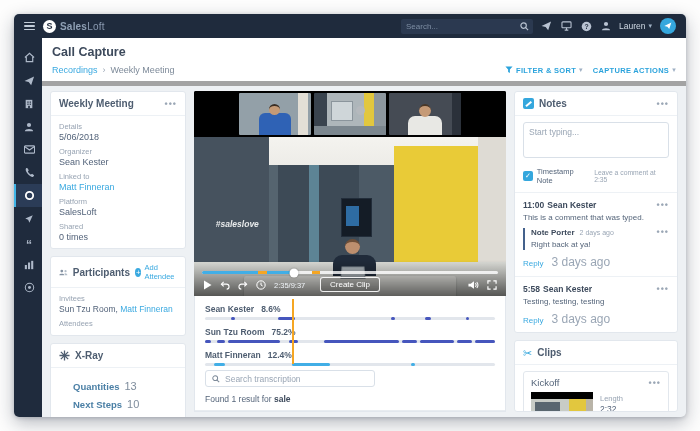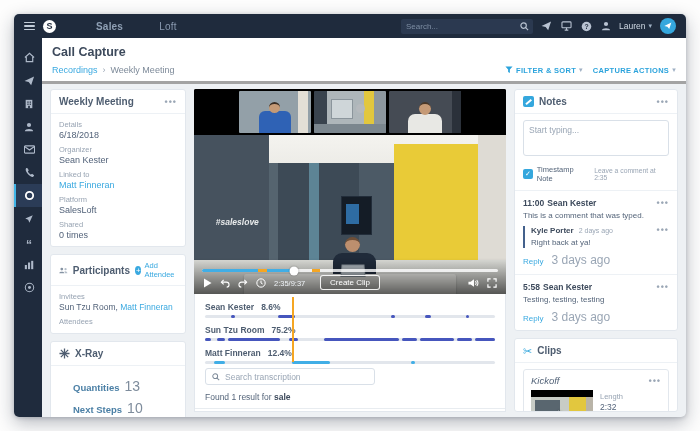--- a/index.html
+++ b/index.html
@@ -6,40 +6,40 @@
   html,body { width:700px; height:431px; background:#fdfdfd; font-family:"Liberation Sans","DejaVu Sans",sans-serif; overflow:hidden; }
   .window { position:absolute; left:14px; top:14px; width:672px; height:403px; background:#eef1f4; border-radius:5px; overflow:hidden; box-shadow:0 6px 18px rgba(20,30,50,.30), 0 1px 4px rgba(20,30,50,.2); }
 
   
   .navbar { height:24px; background:#1f2b3d; display:flex; align-items:center; padding:0 10px; gap:8px; }
   .burger { display:flex; flex-direction:column; gap:2px; width:11px; cursor:pointer; }
   .burger b { height:1.6px; background:#c3cdd9; border-radius:1px; }
   .brand { display:flex; align-items:center; gap:4px; }
   .logo { width:13px; height:13px; border-radius:50%; background:#fff; color:#1f2b3d; font-size:9px; font-weight:bold; text-align:center; line-height:13px; }
   .brand-txt { font-size:10px; color:#fff; font-weight:bold; letter-spacing:.2px; }
-  .brand-txt span { color:#8fa0b5;margin-left:36px; }
+  .brand-txt span { color:#8fa0b5; }
   .brand-txt .lt { color:#8a9ab0; font-weight:normal; }
   .nav-spacer { flex:1; }
   .searchbox { width:132px; height:15px; background:#2b3950; border-radius:2px; display:flex; align-items:center; padding:0 5px; gap:4px; }
   .searchbox input { flex:1; background:transparent; border:none; outline:none; color:#cfd8e3; font-size:8px; font-family:inherit; }
   .searchbox input::placeholder { color:#7d8da3; }
   .nav-icons { display:flex; align-items:center; gap:9px; color:#b9c3d2; }
   .nav-user { display:flex; align-items:center; gap:3px; color:#cfd8e3; font-size:8.5px; cursor:pointer; }
   .caret { font-size:7px; color:#9fb0c4; }
   .avatar { width:16px; height:16px; border-radius:50%; background:#35a7dd; display:flex; align-items:center; justify-content:center; }
 
   
   .app-body { display:flex; height:379px; }
   .sidebar { width:28px; background:#1f2b3d; padding-top:8px; }
   .sb-item { height:23px; display:flex; align-items:center; justify-content:center; color:#aeb9c9; cursor:pointer; border-left:2px solid transparent; }
   .sb-item.active { background:#2b3c57; border-left-color:#41b6e8; color:#fff; }
   .sb-item .q { font-size:12px; font-weight:bold; line-height:8px; padding-top:6px; }
 
   .main { flex:1; display:flex; flex-direction:column; }
-  .page-hd { background:#fff; border-bottom:3px solid #a3a3a3; }
+  .page-hd { background:#fff; border-bottom:5px solid #a3a3a3; }
   .pg-title { font-size:12.5px; color:#3d4a5c; font-weight:bold; padding:7px 10px 4px; }
   .crumb-row { display:flex; align-items:center; padding:2px 10px 6px; }
   .crumb-link { color:#3aa9e0; font-size:9px; cursor:pointer; }
   .crumb-sep { color:#9aa6b5; font-size:9px; margin:0 5px; }
   .crumb-cur { color:#7d8a99; font-size:9px; }
   .hd-actions { margin-left:auto; display:flex; align-items:center; gap:10px; }
   .hd-btn { display:flex; align-items:center; gap:3px; color:#2ba3dc; font-size:7.5px; font-weight:bold; letter-spacing:.3px; cursor:pointer; }
 
   .content { flex:1; display:flex; gap:8px; padding:5px 8px; overflow:hidden; }
   .col-left { width:136px; display:flex; flex-direction:column; gap:7px; }
@@ -55,21 +55,21 @@
   .fld { margin-bottom:5px; }
   .fld-lbl { font-size:7.5px; color:#98a4b3; margin-bottom:1px; }
   .fld-val { font-size:9px; color:#53637a; }
   .lnk { color:#3aa9e0; cursor:pointer; }
 
   .add-att { margin-left:auto; display:flex; align-items:center; gap:3px; color:#3aa9e0; font-size:7.5px; cursor:pointer; }
   .plus-c { width:9px; height:9px; border-radius:50%; background:#3aa9e0; color:#fff; font-size:8px; line-height:9px; text-align:center; }
 
   .xr-item { display:flex; align-items:baseline; gap:5px; margin:6px 0; cursor:pointer; }
   .xr-lbl { font-size:9.5px; font-weight:bold; color:#4a7fa5;margin-left:14px; }
-  .xr-cnt { font-size:14px; color:#7e8c9c; }
+  .xr-cnt { font-size:11px; color:#7e8c9c; }
 
   
   .player { position:relative; height:205px; background:#0b0d10; border-radius:2px 2px 0 0; overflow:hidden; }
   .filmstrip { height:46px; background:#000; display:flex; justify-content:center; align-items:center; gap:3px; padding:2px 0; }
   .thumb { width:72px; height:42px; position:relative; overflow:hidden; border-radius:1px; }
   .scene { position:relative; height:178px; background:#cfd2cd; overflow:hidden; }
   .ceiling { position:absolute; left:0; right:0; top:0; height:32%; background:linear-gradient(#f4f3ef,#e6e5e0); }
   .wall-dark { position:absolute; left:0; top:0; bottom:28%; width:24%; background:#46525e; }
   .wall-text { position:absolute; left:7%; top:46%; color:#f2f4f4; font-size:8.5px; font-style:italic; font-weight:bold; opacity:.95; }
   .wall-glass { position:absolute; left:24%; top:16%; bottom:28%; width:40%; background:linear-gradient(90deg,#55646f 0 7%,#3d4a56 7% 32%,#5d8495 32% 40%,#3d4a56 40% 72%,#4c5a66 72% 100%); }
@@ -130,21 +130,21 @@
   .cm-text { font-size:8px; color:#55657a; margin-top:2px; line-height:11px; }
   .cm-reply { border-left:2px solid #44618c; margin-top:5px; padding-left:6px; }
   .cm-ago { font-size:7px; color:#9aa6b5; font-weight:normal; margin-left:2px; }
   .reply-row { display:flex; gap:8px; margin-top:5px; align-items:baseline; }
   .reply-lnk { color:#3aa9e0; font-size:8px; cursor:pointer; }
   .reply-ago { color:#9aa6b5; font-size:12px; }
 
   
   .clips-ic { color:#35a7dd; font-size:11px; line-height:10px; }
   .clip-card { border:1px solid #e2e7ed; border-radius:3px; padding:5px 7px; margin-bottom:7px; }
-  .clip-title-row { display:flex; align-items:center;font-style:italic; }
+  .clip-title-row { display:flex; align-items:center; }
   .clip-title { font-size:9.5px; color:#55657a; }
   .clip-body { display:flex; gap:7px; margin-top:4px; }
   .clip-thumb { width:62px; height:46px; background:#000; position:relative; flex:none; display:flex; align-items:center; overflow:hidden; cursor:pointer; }
   .clip-frame { position:relative; width:100%; height:32px; overflow:hidden; }
   .play-ov { position:absolute; left:50%; top:50%; transform:translate(-50%,-50%); color:#fff; font-size:10px; text-shadow:0 0 2px rgba(0,0,0,.6); z-index:3; }
   .clip-info { font-size:8.5px; color:#53637a; }
   .clip-info .fld-lbl { margin-top:2px; }
 
   svg { display:block; }
 </style>
@@ -305,21 +305,21 @@
 
         <div class="col-left">
           <div class="card">
             <div class="card-hd">
               <span class="card-title">Weekly Meeting</span>
               <span class="dots">•••</span>
             </div>
             <div class="card-bd">
               <div class="fld">
                   <div class="fld-lbl">Details</div>
-                  <div class="fld-val">6/18/2018</div>
+                  <div class="fld-val">5/06/2018</div>
                 </div>
               <div class="fld">
                   <div class="fld-lbl">Organizer</div>
                   <div class="fld-val">Sean Kester</div>
                 </div>
               <div class="fld">
                   <div class="fld-lbl">Linked to</div>
                   <div class="fld-val lnk">Matt Finneran</div>
                 </div>
               <div class="fld">
@@ -549,21 +549,21 @@
 
               <div>
                 <div class="cm-head">
                   <span class="cm-time">11:00</span>
                   <span class="cm-author">Sean Kester</span>
                   <span class="dots">•••</span>
                 </div>
                 <div class="cm-text">This is a comment that was typed.</div>
                 <div class="cm-reply">
                   <div class="cm-head">
-                    <span class="cm-author" style="font-size:8px">Kyle Porter</span>
+                    <span class="cm-author" style="font-size:8px">Note Porter</span>
                     <span class="cm-ago">2 days ago</span>
                     <span class="dots">•••</span>
                   </div>
                   <div class="cm-text">Right back at ya!</div>
                 </div>
                 <div class="reply-row">
                   <span class="reply-lnk">Reply</span>
                   <span class="reply-ago">3 days ago</span>
                 </div>
               </div>

